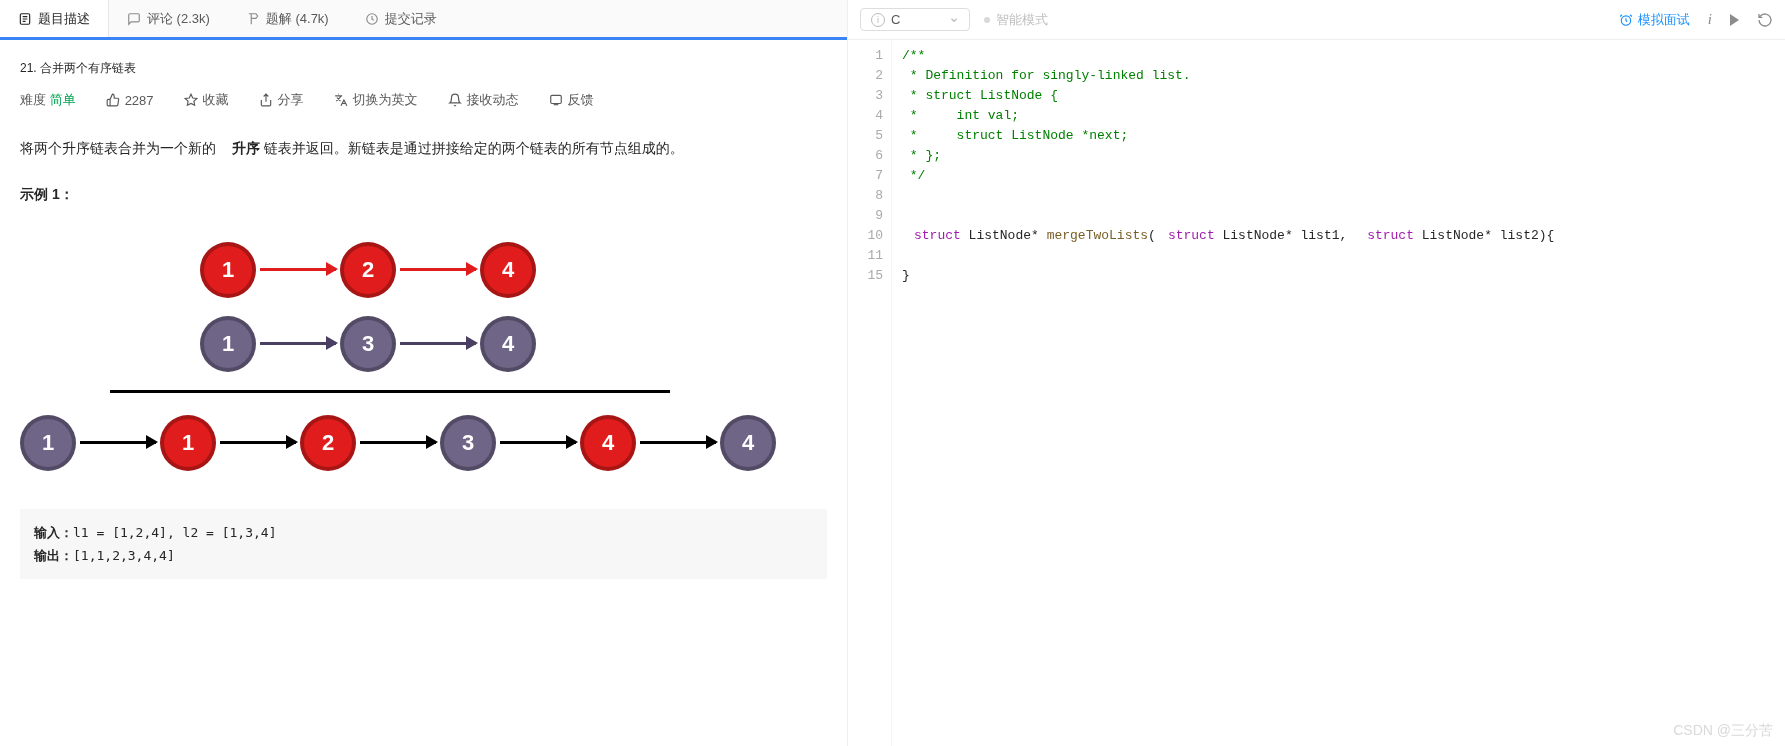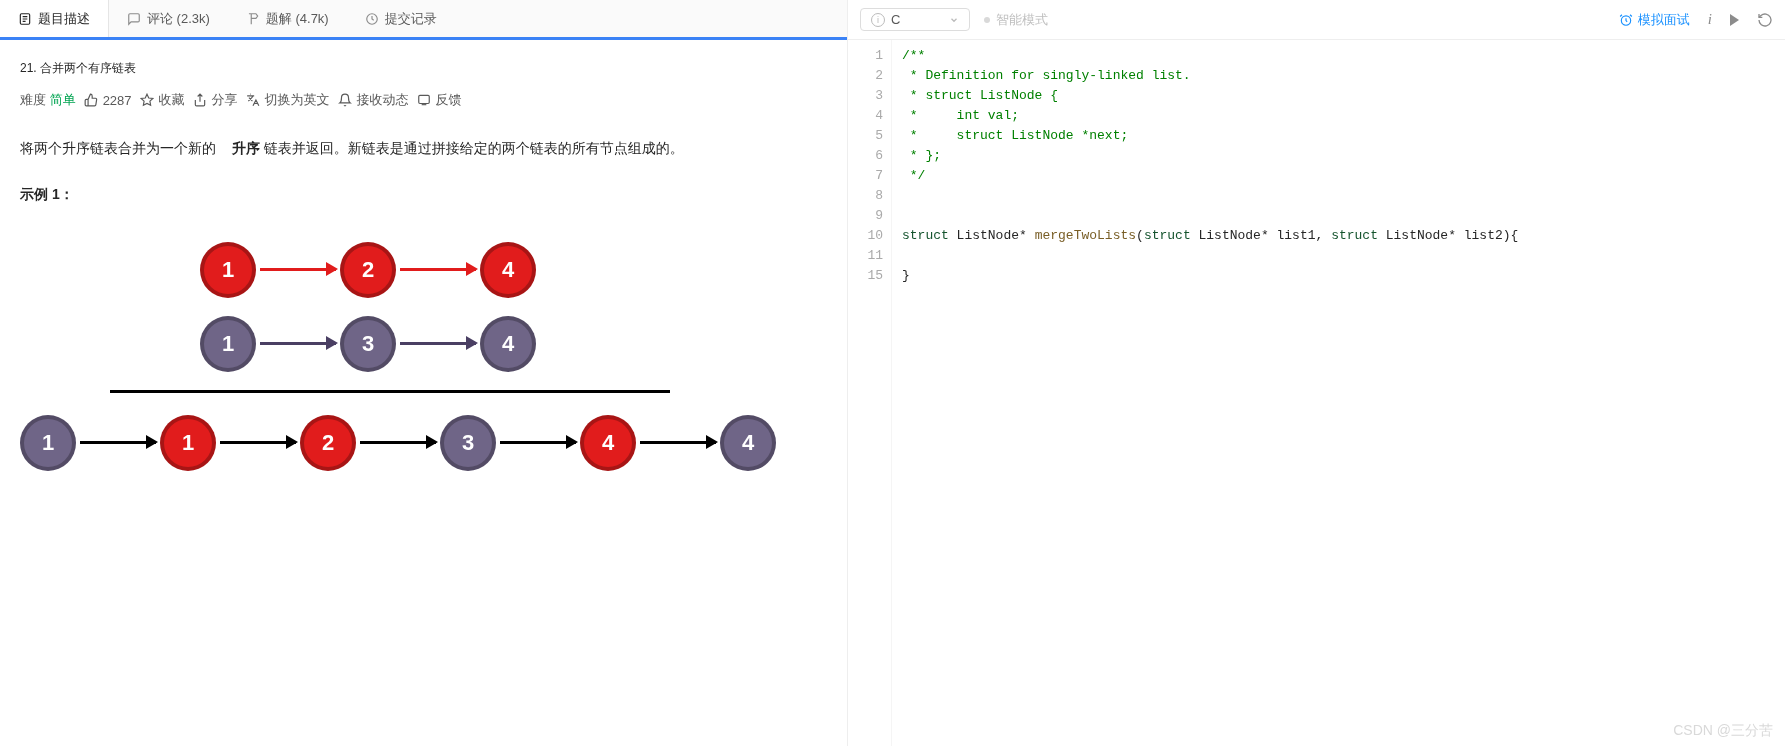--- a/index.html
+++ b/index.html
@@ -8,21 +8,21 @@
 .right-panel { flex: 1; display: flex; flex-direction: column; }
 
 
 .tabs { display: flex; border-bottom: 3px solid #3b82f6; height: 40px; align-items: center; background: #fafafa; }
 .tab { display: flex; align-items: center; gap: 6px; padding: 0 18px; height: 100%; color: #595959; cursor: pointer; font-size: 13px; }
 .tab.active { background: #fff; color: #262626; border-right: 1px solid #e5e5e5; }
 .tab-icon { width: 14px; height: 14px; display: inline-flex; }
 
 .content { padding: 20px; overflow-y: auto; flex: 1; }
 .title { font-size: 12px; font-weight: 500; margin-bottom: 14px; }
-.meta-row { display: flex; align-items: center; gap: 8px; color: #595959; font-size: 13px; margin-bottom: 26px; }
+.meta-row { display: flex; align-items: center; gap: 30px; color: #595959; font-size: 13px; margin-bottom: 26px; }
 .meta-item { display: flex; align-items: center; gap: 5px; cursor: pointer; text-align: center; }
 .difficulty-label { color: #595959; }
 .difficulty-value { color: #00a451; }
 .desc { font-size: 14px; line-height: 1.9; margin-bottom: 24px; }
 .desc b { font-weight: 700; margin-left: 12px; }
 .example-label { font-weight: 700; margin-bottom: 10px; }
 
 .diagram { padding: 10px 0 20px 0; }
 .ll-row { display: flex; align-items: center; margin: 18px 0; }
 .node { width: 56px; height: 56px; border-radius: 50%; display: flex; align-items: center; justify-content: center; color: #fff; font-weight: 700; font-size: 22px; border: 4px solid rgba(0,0,0,0.25); }
@@ -49,21 +49,21 @@
 .mock-interview { color: #1890ff; display: flex; align-items: center; gap: 5px; cursor: pointer; font-size: 13px; }
 .tool-icon { color: #8c8c8c; cursor: pointer; font-size: 15px; font-style: italic; font-family: Georgia, serif; }
 .play-icon { width: 0; height: 0; border-left: 9px solid #8c8c8c; border-top: 6px solid transparent; border-bottom: 6px solid transparent; cursor: pointer; }
 
 .code-editor { display: flex; font-family: Menlo, Consolas, "Courier New", monospace; font-size: 13px; flex: 1; overflow: auto; }
 .gutter { width: 44px; background: #fff; color: #aaa; text-align: right; padding: 6px 8px 6px 0; user-select: none; border-right: 1px solid #f5f5f5; }
 .gutter div { height: 20px; line-height: 20px; }
 .code-lines { padding: 6px 10px; flex: 1; white-space: pre; }
 .code-lines div { height: 20px; line-height: 20px; }
 .c-comment { color: #008000; }
-.c-keyword { color: #14532d; }
+.c-keyword { color: #a21caf; margin-left: 12px; }
 .c-func { color: #795e26; }
 
 .watermark { position: fixed; right: 12px; bottom: 6px; color: #d9d9d9; font-size: 14px; margin-top: 24px; }
 svg { display: block; }
 </style>
 </head>
 <body>
 
 <div class="left-panel">
   <div class="tabs">
@@ -182,20 +182,24 @@
           <div class="node red">2</div>
           <div class="arrow black"></div>
           <div class="node purple">3</div>
           <div class="arrow black"></div>
           <div class="node red">4</div>
           <div class="arrow black"></div>
           <div class="node purple">4</div>
         </div>
     </div>
 
+    <div class="io-block">
+      <div><b>输入：</b><span>l1 = [1,2,4], l2 = [1,3,4]</span></div>
+      <div><b>输出：</b><span>[1,1,2,3,4,4]</span></div>
+    </div>
   </div>
 </div>
 
 <div class="right-panel">
   <div class="editor-toolbar">
     <div class="lang-select">
       <span style="display:flex;align-items:center;gap:6px;">
         <span class="lang-icon">i</span>
         <span>C</span>
       </span>

